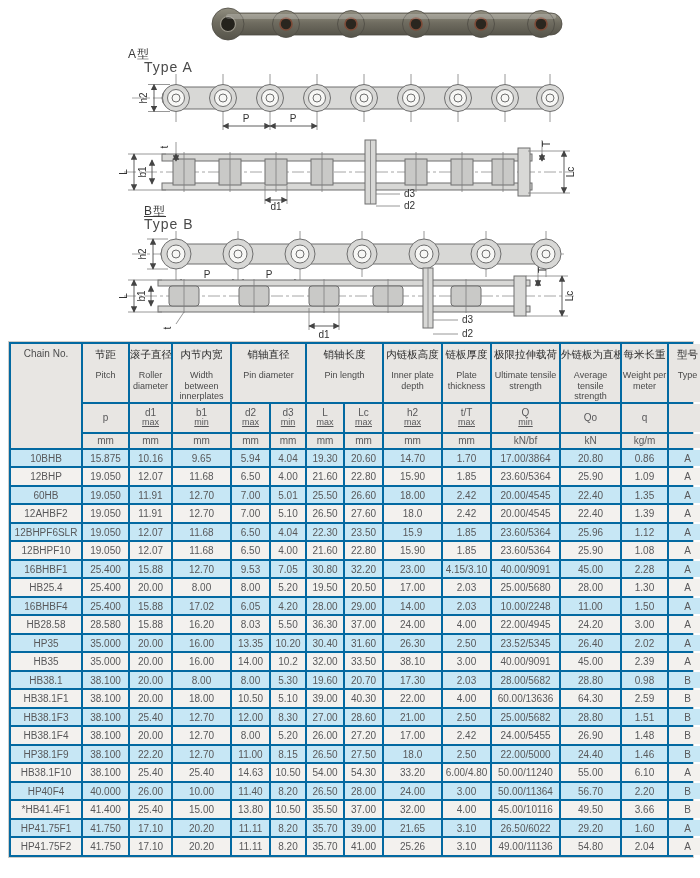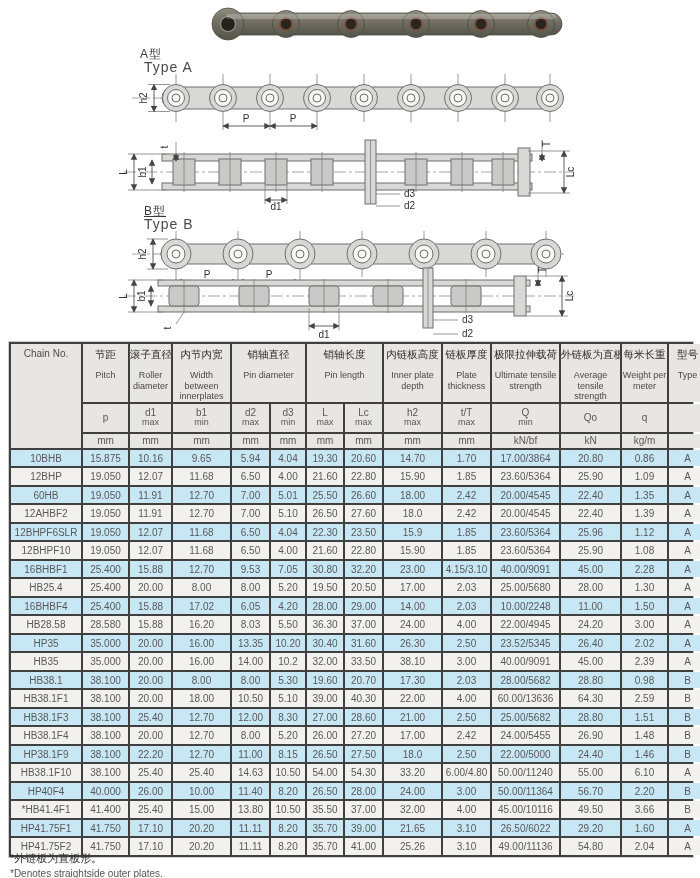--- a/index.html
+++ b/index.html
@@ -12,31 +12,31 @@
   .lbl-en{font-size:14px;color:#4a4a4a;letter-spacing:1px;text-align:center;}
   
   .plate{fill:#d8d8d6;stroke:#6f6f6f;stroke-width:1;}
   .plate2{fill:#c9c9c7;stroke:#6f6f6f;stroke-width:1;}
   .ring{fill:#f7f7f5;stroke:#6f6f6f;stroke-width:1;}
   .thin{stroke:#7d7d7d;stroke-width:0.8;fill:none;}
   .cline{stroke:#8f8f8f;stroke-width:0.8;stroke-dasharray:12 3 3 3;fill:none;}
   .dim{stroke:#4c4c4c;stroke-width:0.9;fill:none;}
   text.dlbl{font-size:10px;fill:#333;}
   
-  #tablewrap{left:8px;top:341px;width:684px;border:1px solid #cfcdc9;background:#404040;}
+  #tablewrap{left:8px;top:341px;width:684px;border:1px solid #cfcdc9;background:#0369a1;}
   table{border-collapse:separate;border-spacing:2px;table-layout:fixed;width:682px;}
   td{text-align:center;vertical-align:middle;padding:0;overflow:hidden;color:#58585a;font-size:10px;}
   thead td{background:#e8e6e3;}
   tr.name-row td{height:52px;vertical-align:top;padding-top:4px;}
   td.chainno{vertical-align:middle;font-size:10px;color:#4c4c4c;}
   .cn{font-size:10.5px;font-weight:normal;color:#2c2c2c;white-space:nowrap;}
   .en{font-size:9px;color:#4a4a4a;line-height:1.18;margin-top:8px;}
   tr.sym-row td{height:28px;}
   .s{font-size:10px;line-height:1.05;}
-  .sub{font-size:9px;line-height:1.05;}
+  .sub{font-size:9px;line-height:1.05;text-decoration:underline;}
   tr.unit-row td{height:14px;font-size:10px;}
   tbody td{height:16.5px;}
   tbody tr.stripe-a td{background:#c7e7f5;}
   tbody tr.stripe-b td{background:#f3f1ee;}
   
   #footnotes{left:10px;top:851px;}
   .fn-cn{font-size:11px;color:#333;}
   .fn-en{font-size:10px;color:#555;margin-top:2px;}
 </style>
 </head>
@@ -63,21 +63,21 @@
       <circle cx="220" cy="23" r="13.5" fill="url(#gm)" stroke="#4d4a42" stroke-width="0.8"></circle>
       <circle cx="220" cy="23" r="6" fill="#2a261f" stroke="#7d4b38" stroke-width="1.6"></circle>
       <circle cx="285" cy="23" r="13.5" fill="url(#gm)" stroke="#4d4a42" stroke-width="0.8"></circle>
       <circle cx="285" cy="23" r="6" fill="#2a261f" stroke="#7d4b38" stroke-width="1.6"></circle>
       <circle cx="345" cy="23" r="13.5" fill="url(#gm)" stroke="#4d4a42" stroke-width="0.8"></circle>
       <circle cx="345" cy="23" r="6" fill="#2a261f" stroke="#7d4b38" stroke-width="1.6"></circle>
       <rect x="30" y="13" width="330" height="5" rx="2.5" fill="#ffffff" opacity="0.22"></rect>
     </g>
   </svg>
 
-  <div class="abs lbl-cn" style="left:140px;top:46px">A型</div>
+  <div class="abs lbl-cn" style="left:128px;top:46px">A型</div>
   <div class="abs lbl-en" style="left:144px;top:59px">Type A</div>
 
   <svg class="abs" style="left:126px;top:64px" width="446" height="72" viewBox="0 0 446 72">
     <defs>
       <marker id="arr" viewBox="0 0 10 10" refX="9" refY="5" markerWidth="7" markerHeight="7" orient="auto-start-reverse">
         <path d="M0 0L10 5L0 10z" fill="#444"></path>
       </marker>
       <g id="rolA">
         <line class="thin" y1="-24" y2="24"></line>
         <circle class="plate" r="13.5"></circle>
@@ -751,18 +751,14 @@
       <td>3.10</td>
       <td>49.00/11136</td>
       <td>54.80</td>
       <td>2.04</td>
       <td>A</td>
     </tr>
         </tbody>
     </table>
   </div>
 
-  <div id="footnotes" class="abs">
-    <div class="fn-cn">*外链板为直板形。</div>
-    <div class="fn-en">*Denotes straightside outer plates.</div>
-  </div>
 
 </div>
 
 </body></html>

